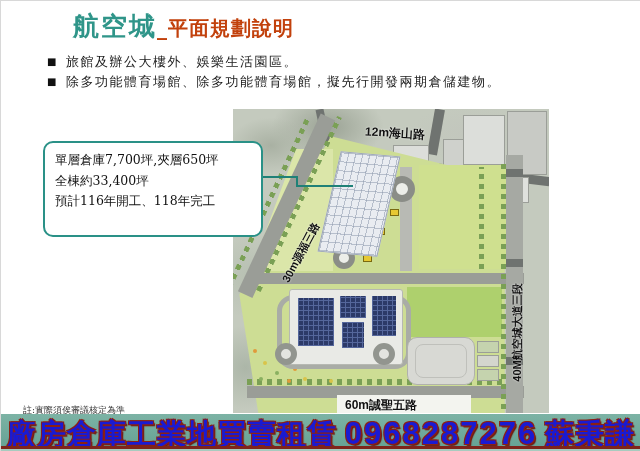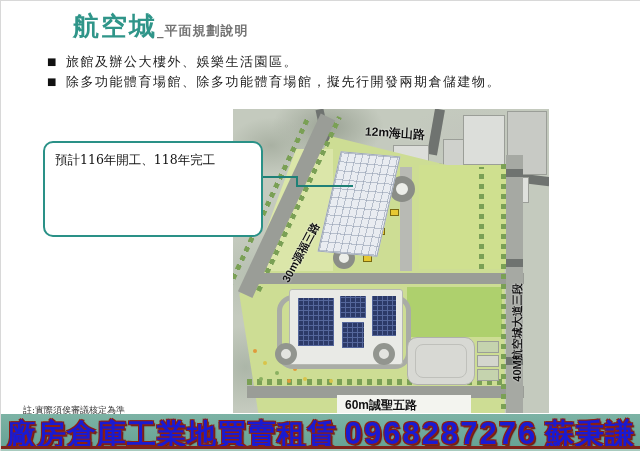--- a/index.html
+++ b/index.html
@@ -5,21 +5,21 @@
   html,body{margin:0;padding:0;background:#efefef;}
   .abs{position:absolute;}
   #slide{
     position:relative;width:640px;height:451px;margin:0 auto;
     background:#ffffff;border:1px solid #d8d8d8;overflow:hidden;
     font-family:"Liberation Sans",sans-serif;
   }
   
   #title-row{left:28px;top:8px;white-space:nowrap;font-family:"DejaVu Serif","Liberation Serif",serif;}
   #title-main{font-size:26px;font-weight:600;color:#2f9589;letter-spacing:2px;margin-left:44px;}
-  #title-sub{font-size:13px;font-weight:600;color:#737373;letter-spacing:1px;margin-top:44px;}
+  #title-sub{font-size:20px;font-weight:600;color:#c2410c;letter-spacing:1px;margin-top:44px;}
   .bullet-line{left:46px;white-space:nowrap;font-family:"DejaVu Serif","Liberation Serif",serif;
     font-size:13px;color:#1c1c1c;letter-spacing:1.5px;}
   .bullet-marker{display:inline-block;color:#111;font-size:10px;margin-right:8px;transform:translateY(-1px);}
   
   #callout{
     left:42px;top:140px;width:198px;height:80px;background:#fff;
     border:2px solid #2a9187;border-radius:10px;padding:7px 8px 5px 10px;
     font-family:"DejaVu Serif","Liberation Serif",serif;
     font-size:12.5px;color:#111;line-height:1.65;white-space:nowrap;z-index:30;
   }
@@ -157,20 +157,22 @@
     <div class="dot" style="left:96px;top:270px;background:#d9c44a;"></div>
 
     <div class="map-label" style="left:132px;top:16px;font-size:12px;transform:rotate(3deg);">12m海山路</div>
     <div class="map-label" style="left:28px;top:136px;width:80px;text-align:center;font-size:11px;transform:rotate(-62deg);">30m源福三路</div>
     <div class="map-label" style="left:224px;top:216px;width:120px;text-align:center;font-size:11px;transform:rotate(-90deg);">40M航空城大道三段</div>
     <div id="label-strip-bottom" class="abs"></div>
     <div class="map-label" style="left:112px;top:288px;font-size:12px;z-index:9;">60m誠聖五路</div>
   </div>
 
   <div id="callout" class="abs">
+    <div>單層倉庫7,700坪,夾層650坪</div>
+    <div>全棟約33,400坪</div>
     <div>預計116年開工、118年完工</div>
   </div>
   <svg id="connector" class="abs">
     <polyline points="241,176 296,176 296,185 352,185" fill="none" stroke="#1f8177" stroke-width="2"></polyline>
   </svg>
 
   <div id="note" class="abs">註:實際須俟審議核定為準</div>
 
   <div id="banner" class="abs">
     <div id="banner-text" class="abs">

